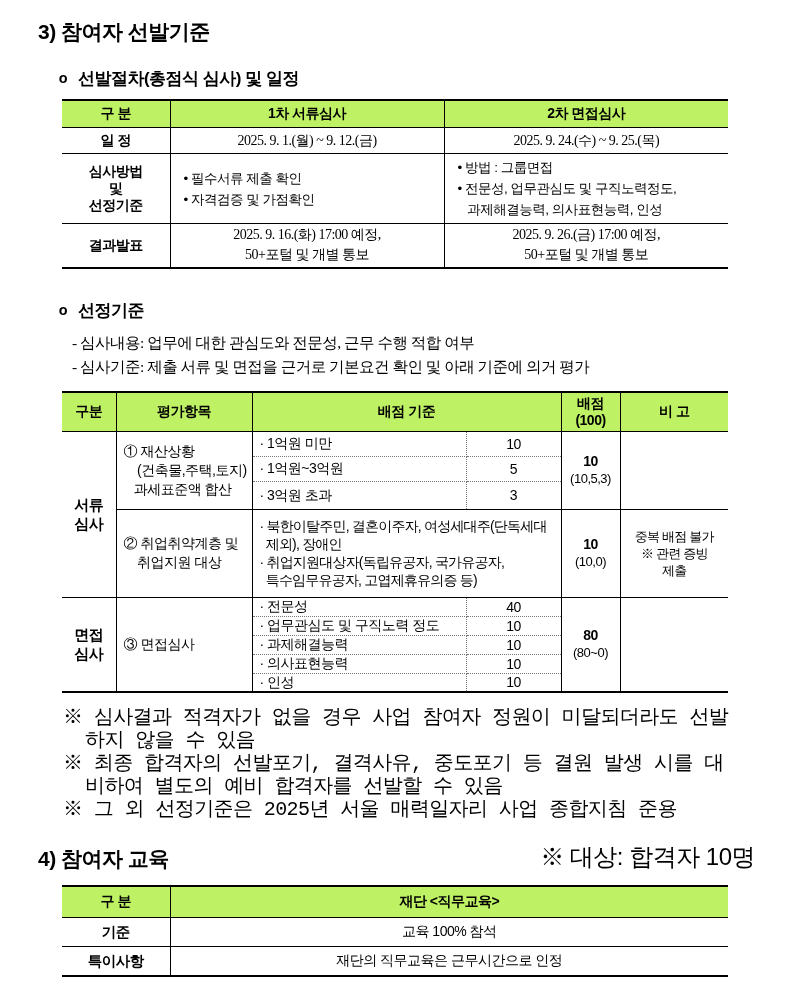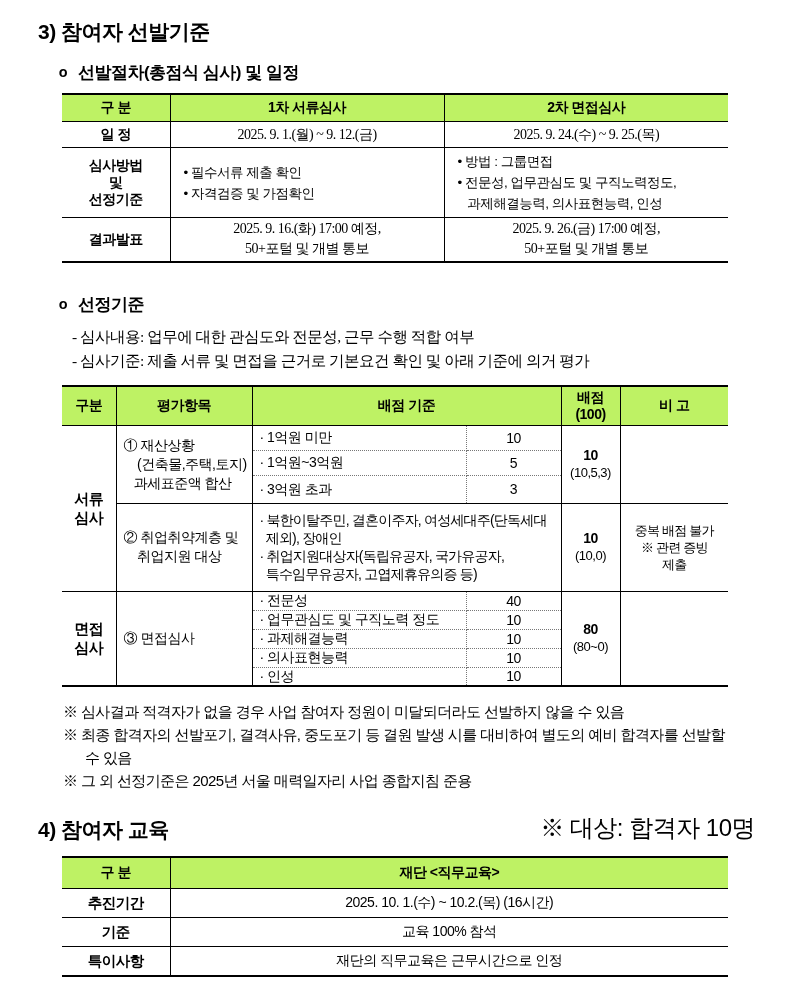--- a/index.html
+++ b/index.html
@@ -1,20 +1,20 @@
 <!DOCTYPE html>
 <html><head>
 <meta charset="utf-8">
 <style>
   html,body{margin:0;padding:0;background:#ffffff;}
   body{width:793px;height:983px;font-family:"Liberation Sans",sans-serif;color:#000;}
   .page{position:relative;width:793px;height:983px;overflow:hidden;background:#fff;}
 
   .h-main{font-size:21px;font-weight:bold;margin:18px 0 0 38px;letter-spacing:-0.5px;}
-  .h-sub{font-size:17px;font-weight:bold;margin:15px 0 9px 58px;letter-spacing:-0.5px;}
+  .h-sub{font-size:17px;font-weight:bold;margin:21px 0 9px 58px;letter-spacing:-0.5px;}
   .h-sub .bullet{display:inline-block;margin-right:10px;transform:scale(0.85);}
 
   .dash-lines{margin:2px 0 0 72px;font-family:"Liberation Serif",serif;font-size:15.5px;line-height:24px;letter-spacing:-0.5px;}
   .dash-lines div{white-space:pre-wrap;}
 
   table.tbl{border-collapse:collapse;table-layout:fixed;width:666px;margin-left:62px;
             border-top:2.5px solid #000;border-bottom:2px solid #000;}
   table.tbl th,table.tbl td{border-right:1px solid #000;border-bottom:1px solid #000;
             padding:0;vertical-align:middle;font-size:14px;letter-spacing:-0.5px;}
   table.tbl th{background:#bef264;font-weight:bold;text-align:center;}
@@ -34,21 +34,21 @@
   .t2 .crit{text-align:left;white-space:pre-wrap;line-height:17px;padding-left:7px;
             border-right:1px dotted #777;}
   .t2 .crit2{text-align:left;white-space:pre-wrap;line-height:18px;padding-left:7px;letter-spacing:-0.8px;}
   .t2 .score{text-align:center;}
   .t2 .dotb{border-bottom:1px dotted #777;}
   .t2 .pts{text-align:center;line-height:17px;}
   .t2 .pts .pts-main{font-weight:bold;font-size:14px;}
   .t2 .pts .pts-sub{font-size:13px;}
   .t2 .note{text-align:center;white-space:pre-line;line-height:17px;font-size:13px;letter-spacing:-0.8px;}
 
-  .notes{margin:13px 0 0 63px;width:676px;font-family:Liberation Sans, sans-serif;font-size:15px;
+  .notes{margin:13px 0 0 63px;width:676px;font-family:Liberation Mono, monospace;font-size:20px;
          line-height:23px;letter-spacing:-0.6px;}
   .notes .note{padding-left:22px;text-indent:-22px;}
 
   .sec4-row{display:flex;justify-content:space-between;align-items:flex-end;width:717px;margin:20px 0 0 38px;}
   .sec4-row .h-main4{font-size:21px;font-weight:bold;letter-spacing:-0.5px;}
   .sec4-row .target{font-size:24px;font-weight:normal;letter-spacing:-0.5px;text-align:center;}
 
   
   .t3{margin-top:12px;}
   .t3 th{height:30px;border-bottom:1.5px solid #000;font-size:14.5px;}
@@ -210,24 +210,20 @@
     <colgroup>
         <col style="width:108px">
         <col style="width:558px">
       </colgroup>
     <tbody>
         <tr>
       <th>구  분</th>
       <th class="rb0">재단 &lt;직무교육&gt;</th>
     </tr>
     <tr>
-      <td class="lbl">추진기간</td>
-      <td class="ctr rb0">2025. 10. 1.(수) ~ 10.2.(목) (16시간)</td>
-    </tr>
-    <tr>
       <td class="lbl">기준</td>
       <td class="ctr rb0">교육 100% 참석</td>
     </tr>
     <tr>
       <td class="lbl">특이사항</td>
       <td class="ctr rb0">재단의 직무교육은 근무시간으로 인정</td>
     </tr>
   </tbody>
     </table>
 

